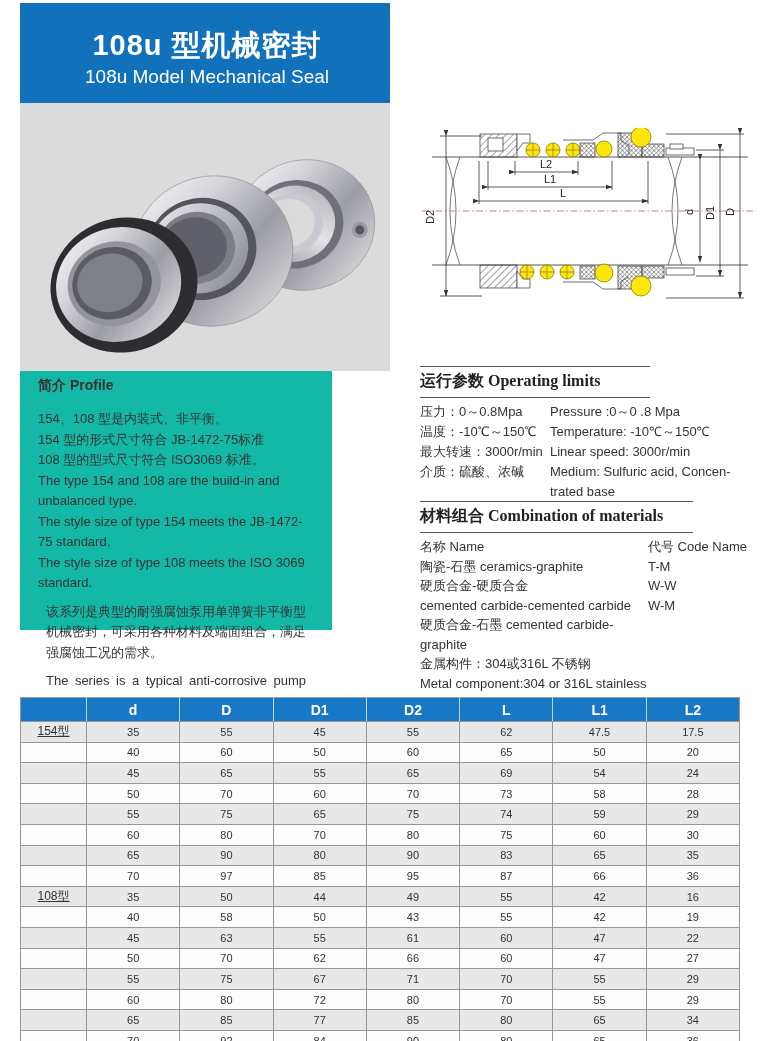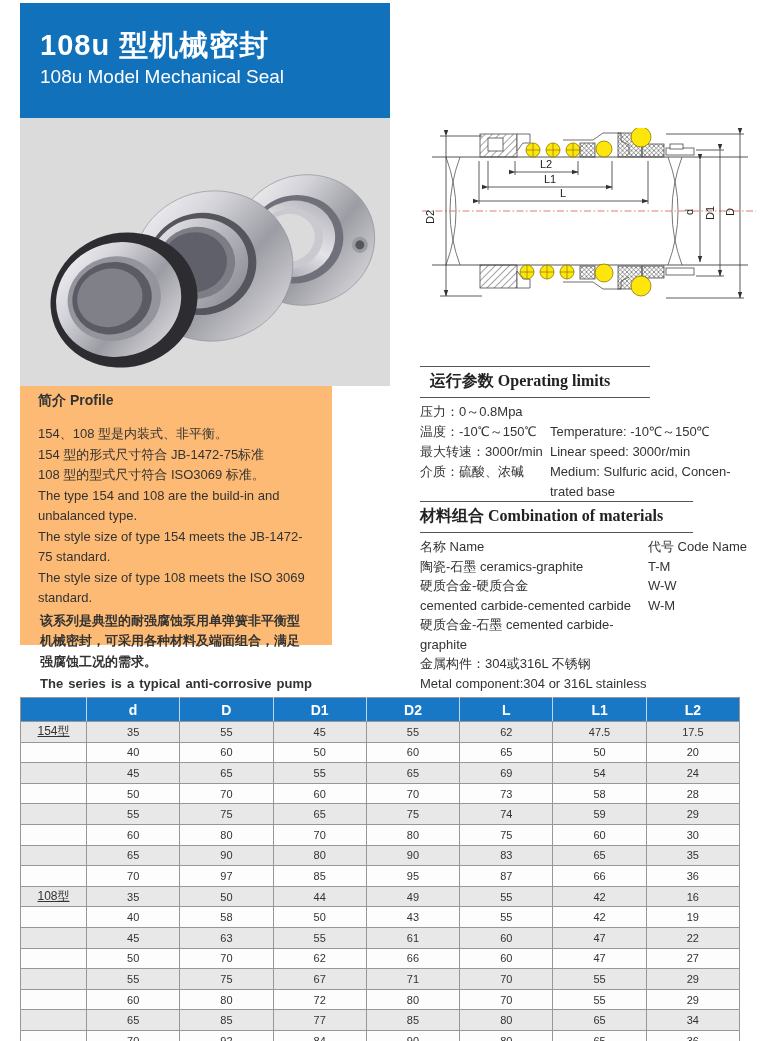--- a/index.html
+++ b/index.html
@@ -1,39 +1,39 @@
 <!DOCTYPE html>
 <html><head>
 <meta charset="utf-8">
 <style>
   html,body{margin:0;padding:0;background:#ffffff;}
   body{width:760px;height:1041px;position:relative;overflow:hidden;
        font-family:"Liberation Sans",sans-serif;color:#333;}
 
   
   .left-panel{position:absolute;left:20px;top:3px;width:370px;}
-  .blue-header{background:#1171bb;height:115px;color:#fff;padding:25px 0 0 20px;box-sizing:border-box;}
+  .blue-header{background:#1171bb;height:100px;color:#fff;padding:25px 0 0 4px;box-sizing:border-box;text-align:center;}
   .blue-header .t1{font-size:29px;font-weight:bold;letter-spacing:1px;line-height:34px;}
   .blue-header .t2{font-size:19px;font-weight:normal;margin-top:4px;}
-  .gray-panel{background:#fdba74;width:312px;height:527px;}
+  .gray-panel{background:#14b8a6;width:312px;height:527px;}
   .photo-wrap{width:370px;height:268px;}
   .profile{padding:0 18px;}
   .profile .head{font-size:14px;font-weight:bold;margin:6px 0 14px 0;color:#333;}
   .profile .line{font-size:13px;line-height:20.5px;color:#333;}
-  .profile .para{font-size:13px;line-height:20.5px;margin:2px;color:#333;font-weight:bold;}
+  .profile .para{font-size:13px;line-height:20.5px;margin:8px;color:#333;}
   .profile .para.en{text-align:justify;}
 
   
   .diagram-wrap{position:absolute;left:420px;top:128px;width:340px;height:212px;}
   .section{position:absolute;left:420px;width:338px;}
   .sec-operating{top:366px;}
   .sec-materials{top:501px;}
   .sec-title{display:inline-block;font-family:"Liberation Serif",serif;font-weight:bold;
              font-size:16px;color:#222;border-top:1px solid #555;border-bottom:1px solid #555;
-             padding:4px 30px 5px 0;min-width:200px;text-align:center;}
+             padding:4px 30px 5px 0;min-width:200px;}
   .sec-body{margin-top:4px;}
   .lim-row{display:flex;font-size:13px;line-height:20px;}
   .lim-zh{width:130px;flex:none;}
   .lim-en{flex:1;}
   .mat-row{display:flex;font-size:13px;line-height:19.5px;}
   .mat-name{width:228px;flex:none;}
   .mat-code{flex:1;}
 
   
   .unit-label{position:absolute;left:24px;top:696px;font-size:12.5px;color:#222;}
@@ -224,20 +224,21 @@
     <text x="294" y="92" font-size="11" fill="#222" transform="rotate(-90 294 92)">D1</text>
     <text x="314" y="88" font-size="11" fill="#222" transform="rotate(-90 314 88)">D</text>
   </svg>
 </div>
 
 <div class="section sec-operating">
   <div class="sec-title">运行参数 Operating limits</div>
   <div class="sec-body">
     <div class="lim-row">
       <div class="lim-zh">压力：0～0.8Mpa</div>
+      <div class="lim-en">Pressure :0～0 .8 Mpa</div>
     </div>
     <div class="lim-row">
       <div class="lim-zh">温度：-10℃～150℃</div>
       <div class="lim-en">Temperature: -10℃～150℃</div>
     </div>
     <div class="lim-row">
       <div class="lim-zh">最大转速：3000r/min</div>
       <div class="lim-en">Linear speed: 3000r/min</div>
     </div>
     <div class="lim-row">

